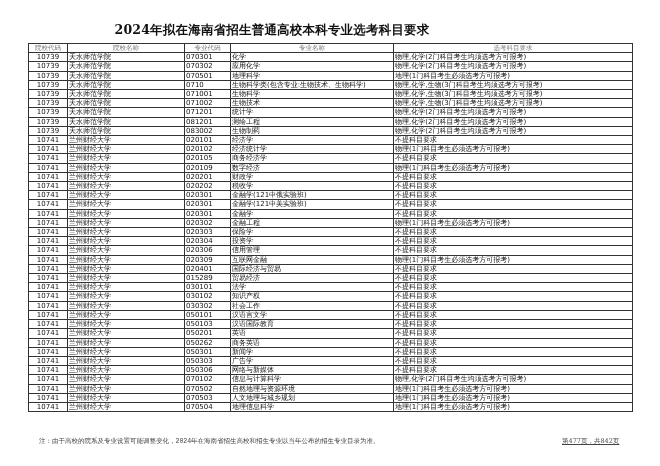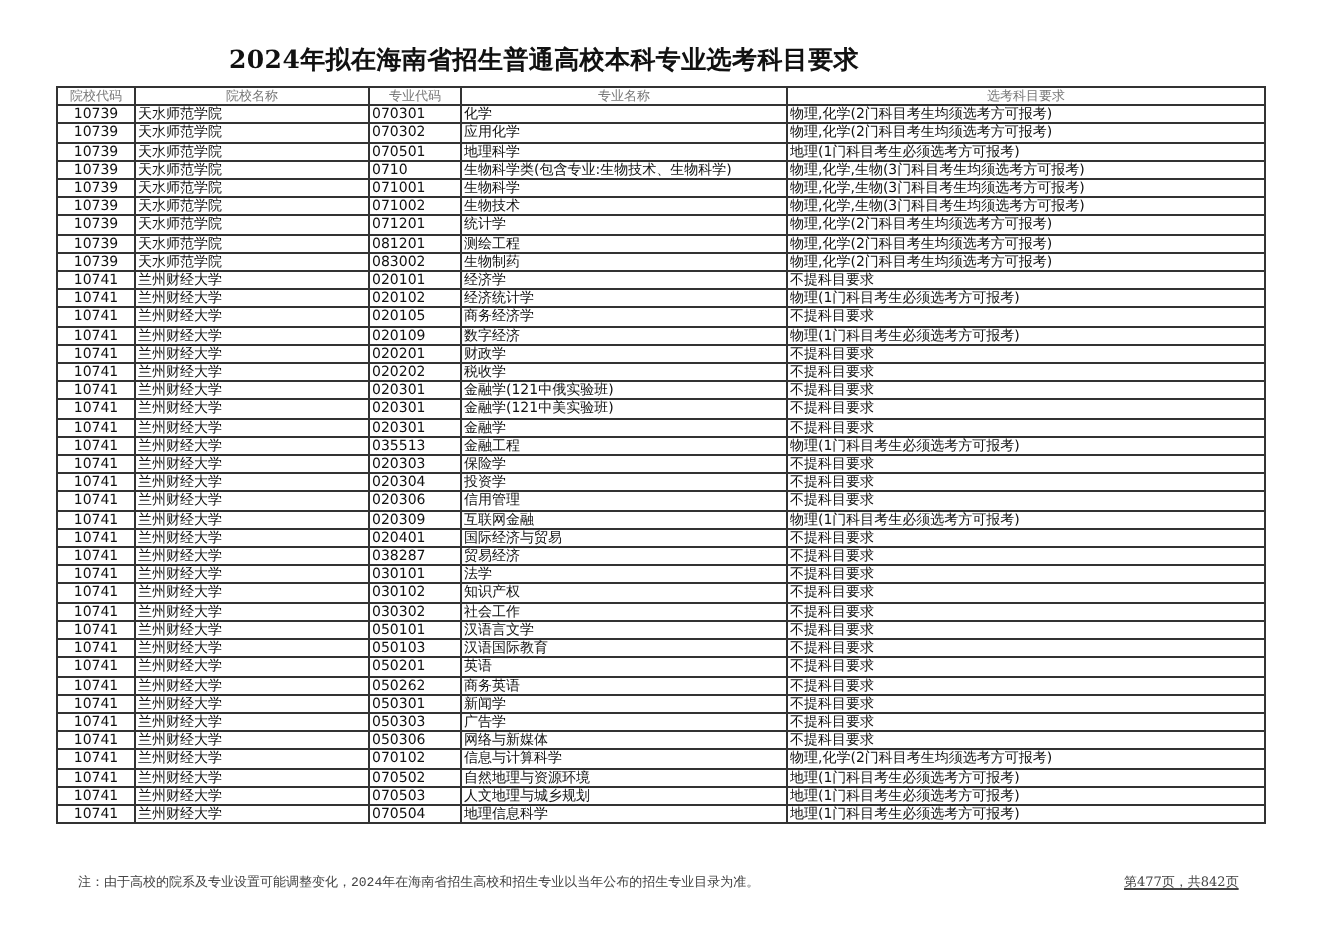--- a/index.html
+++ b/index.html
@@ -163,21 +163,21 @@
       <tr>
         <td class="code">10741</td>
         <td class="left">兰州财经大学</td>
         <td class="left">020301</td>
         <td class="left">金融学</td>
         <td class="left">不提科目要求</td>
       </tr>
       <tr>
         <td class="code">10741</td>
         <td class="left">兰州财经大学</td>
-        <td class="left">035513</td>
+        <td class="left">020302</td>
         <td class="left">金融工程</td>
         <td class="left">物理(1门科目考生必须选考方可报考)</td>
       </tr>
       <tr>
         <td class="code">10741</td>
         <td class="left">兰州财经大学</td>
         <td class="left">020303</td>
         <td class="left">保险学</td>
         <td class="left">不提科目要求</td>
       </tr>
@@ -205,21 +205,21 @@
       <tr>
         <td class="code">10741</td>
         <td class="left">兰州财经大学</td>
         <td class="left">020401</td>
         <td class="left">国际经济与贸易</td>
         <td class="left">不提科目要求</td>
       </tr>
       <tr>
         <td class="code">10741</td>
         <td class="left">兰州财经大学</td>
-        <td class="left">038287</td>
+        <td class="left">015289</td>
         <td class="left">贸易经济</td>
         <td class="left">不提科目要求</td>
       </tr>
       <tr>
         <td class="code">10741</td>
         <td class="left">兰州财经大学</td>
         <td class="left">030101</td>
         <td class="left">法学</td>
         <td class="left">不提科目要求</td>
       </tr>

